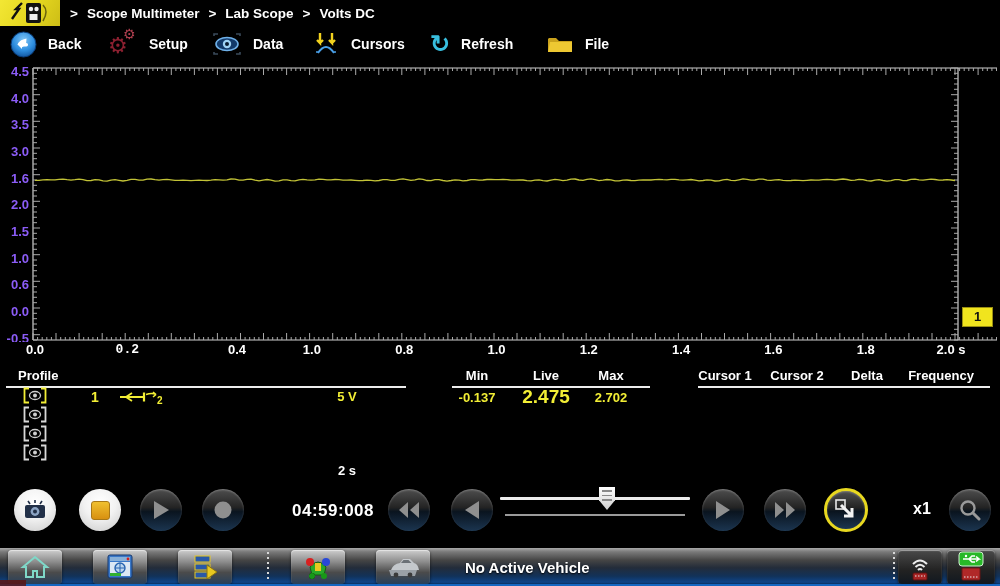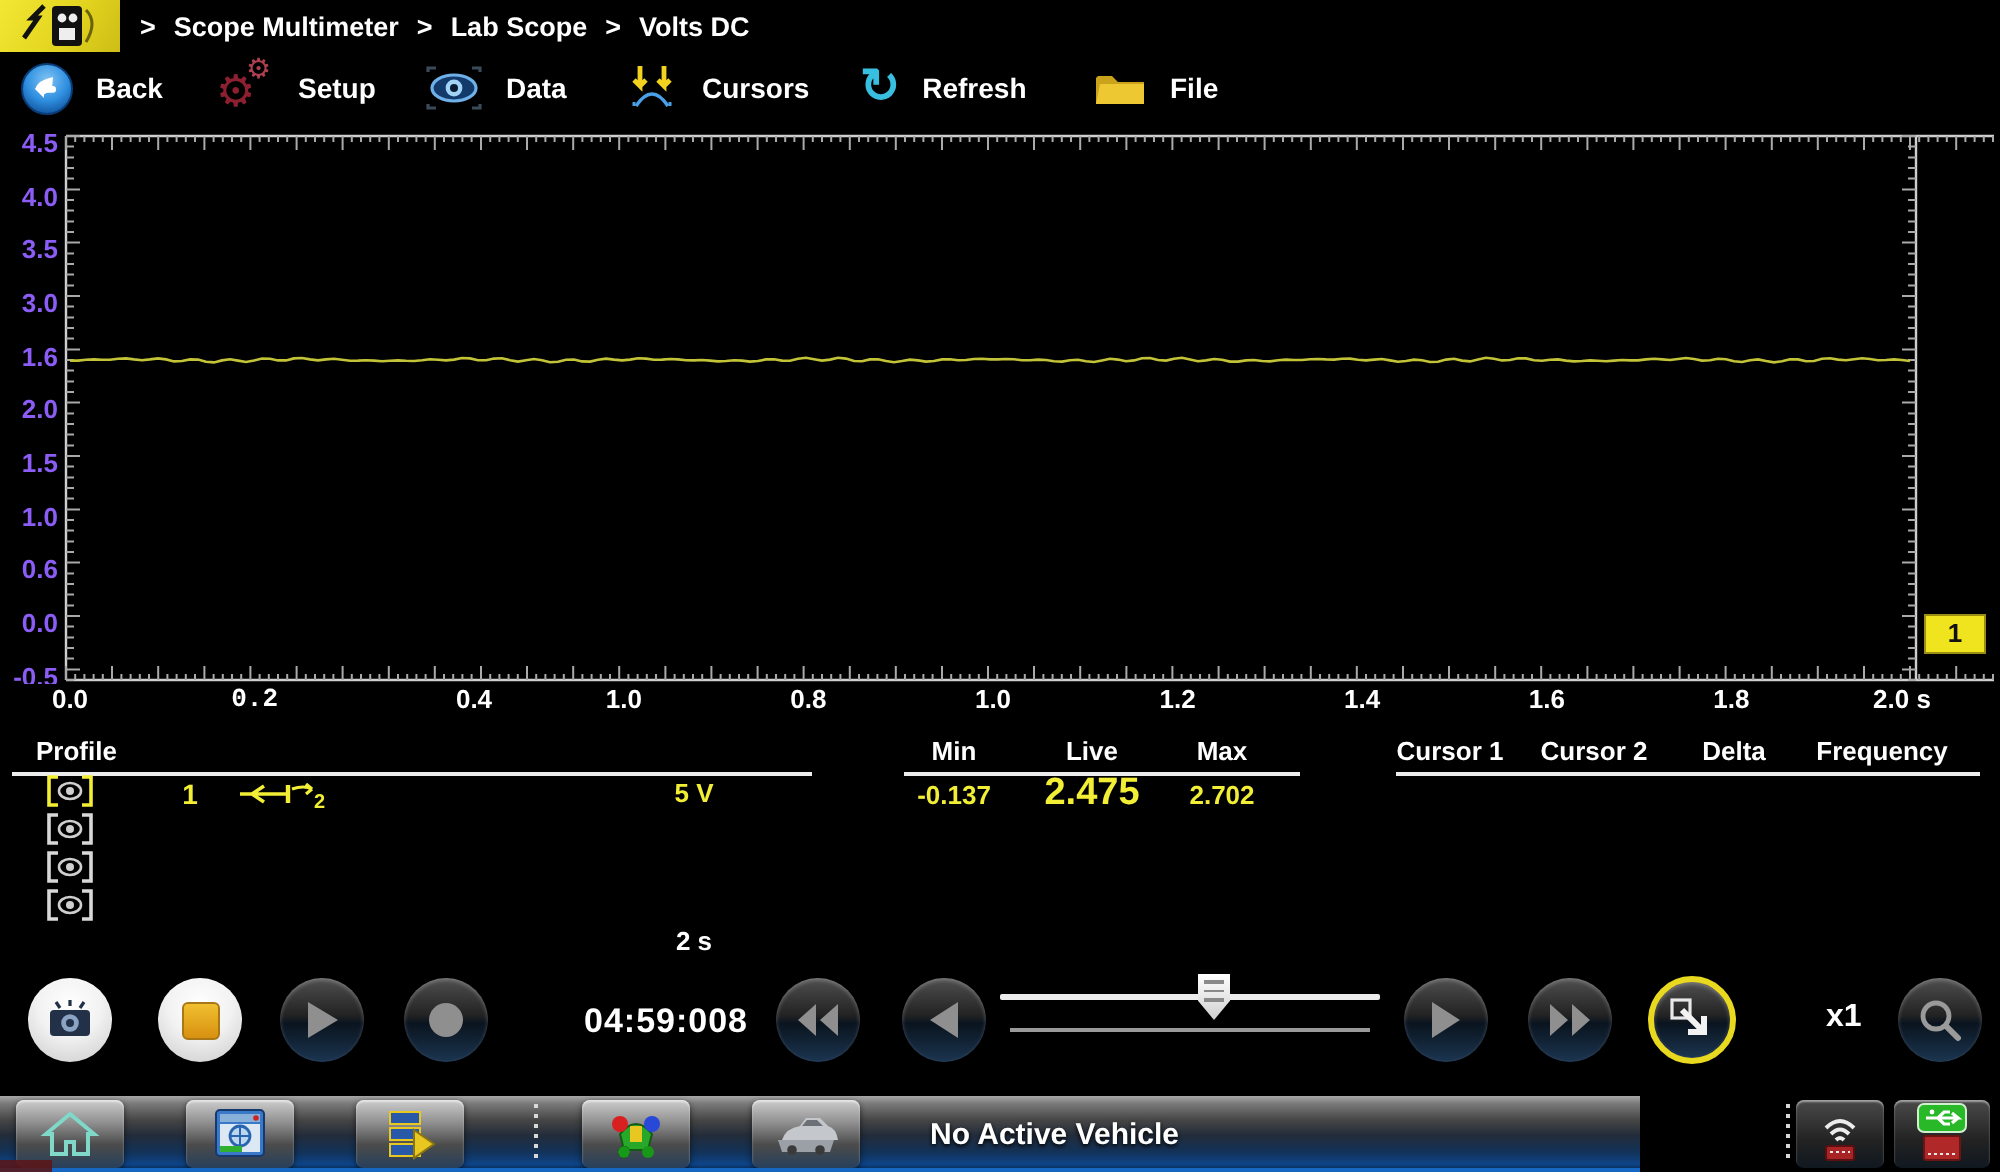--- a/index.html
+++ b/index.html
@@ -51,21 +51,21 @@
   .ptime{position:absolute;left:292px;top:501px;font-size:17px;font-weight:bold;color:#fff;letter-spacing:.5px}
   .pzoom{position:absolute;left:913px;top:500px;font-size:16px;font-weight:bold;color:#fff}
   .trk1{position:absolute;left:500px;top:497px;width:190px;height:3px;background:#ececec;border-radius:1px}
   .trk2{position:absolute;left:505px;top:514px;width:180px;height:2px;background:#9a9a9a}
   .shandle{position:absolute;left:599px;top:487px;width:16px;height:23px;cursor:grab;
            background:linear-gradient(180deg,#ffffff,#cfcfcf);
            clip-path:polygon(0 0,100% 0,100% 58%,50% 100%,0 58%)}
   .shandle i{display:block;margin:3px 3px 0 3px;height:1.5px;background:#8a8a8a}
 
   
-  .task{position:absolute;top:548px;left:0;width:820px;height:38px;
+  .task{position:absolute;top:548px;left:0;width:1000px;height:38px;
         background:linear-gradient(180deg,#a8a8a8 0%,#7a7a7a 10%,#454545 32%,#232c3a 52%,#123259 74%,#0e4488 90%,#041a33 100%)}
   .task::after{content:"";position:absolute;left:0;bottom:0;width:100%;height:2px;background:#1567c2}
   .tkey{position:absolute;top:2px;height:34px;border-radius:4px;display:flex;align-items:center;justify-content:center;cursor:pointer;
         background:linear-gradient(180deg,#cdcdcd 0%,#8e8e8e 34%,#4b4b4b 66%,#27405c 100%);
         box-shadow:inset 0 1px 1px rgba(255,255,255,.5),0 1px 3px rgba(0,0,0,.6)}
   .tsep{position:absolute;top:4px;width:2px;height:30px;
         background:repeating-linear-gradient(180deg,#d8d8d8 0 2px,transparent 2px 5px)}
   .tstatus{position:absolute;left:465px;top:0;height:38px;display:flex;align-items:center;
            font-size:15px;font-weight:bold;color:#fff;text-shadow:0 1px 2px #000}
   .redsmudge{position:absolute;left:0;top:580px;width:26px;height:6px;background:#5c1414;opacity:.85}

